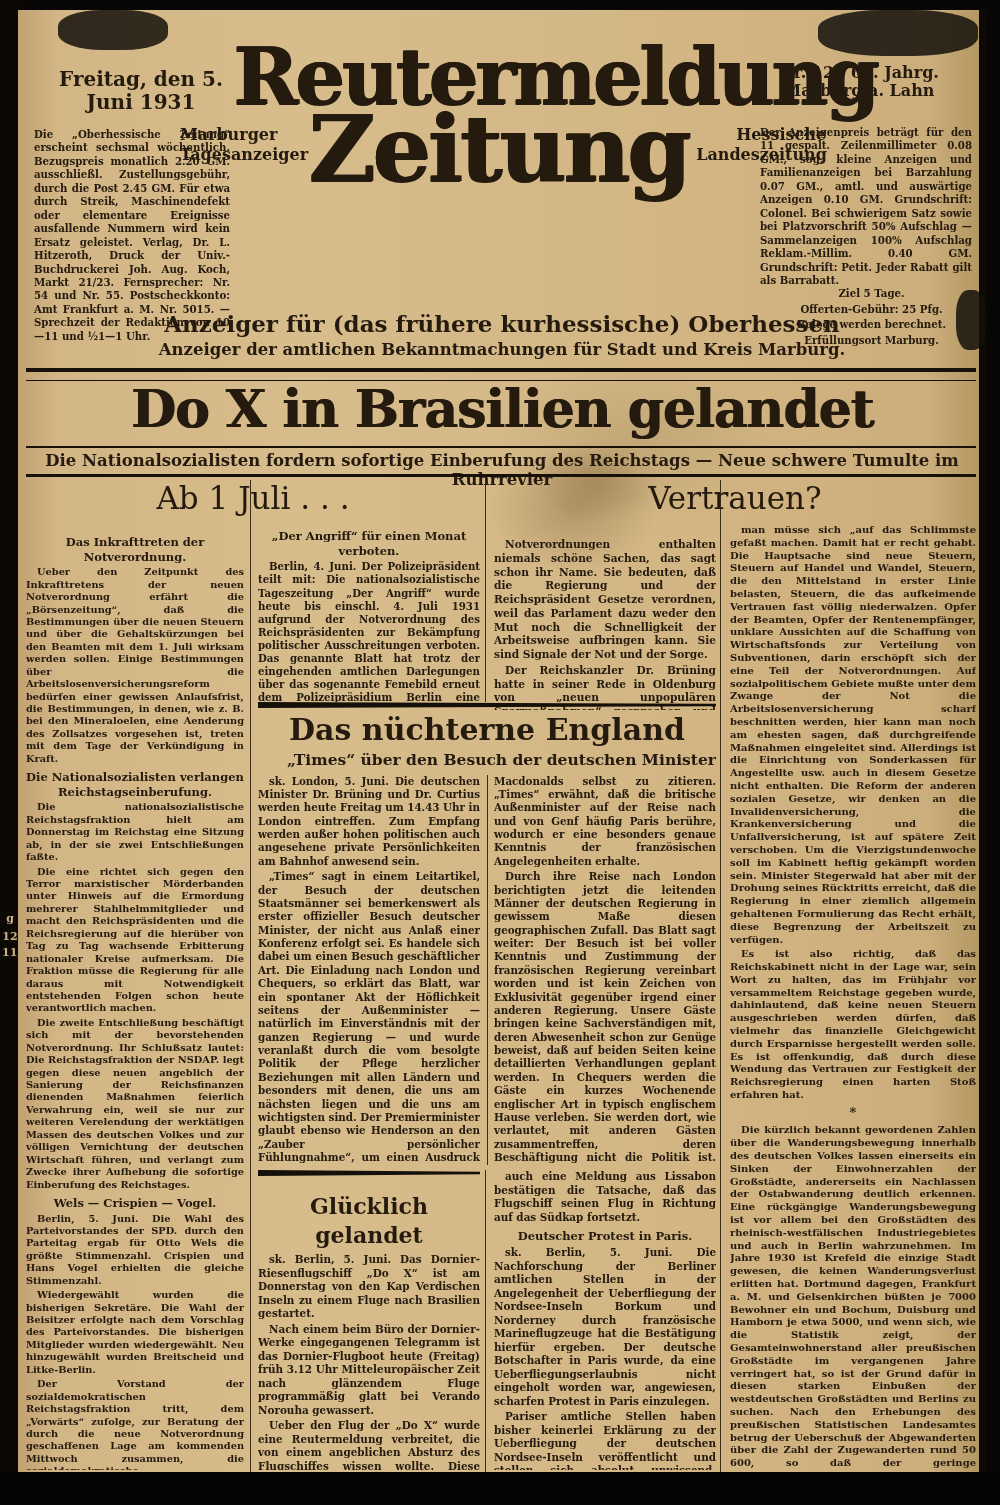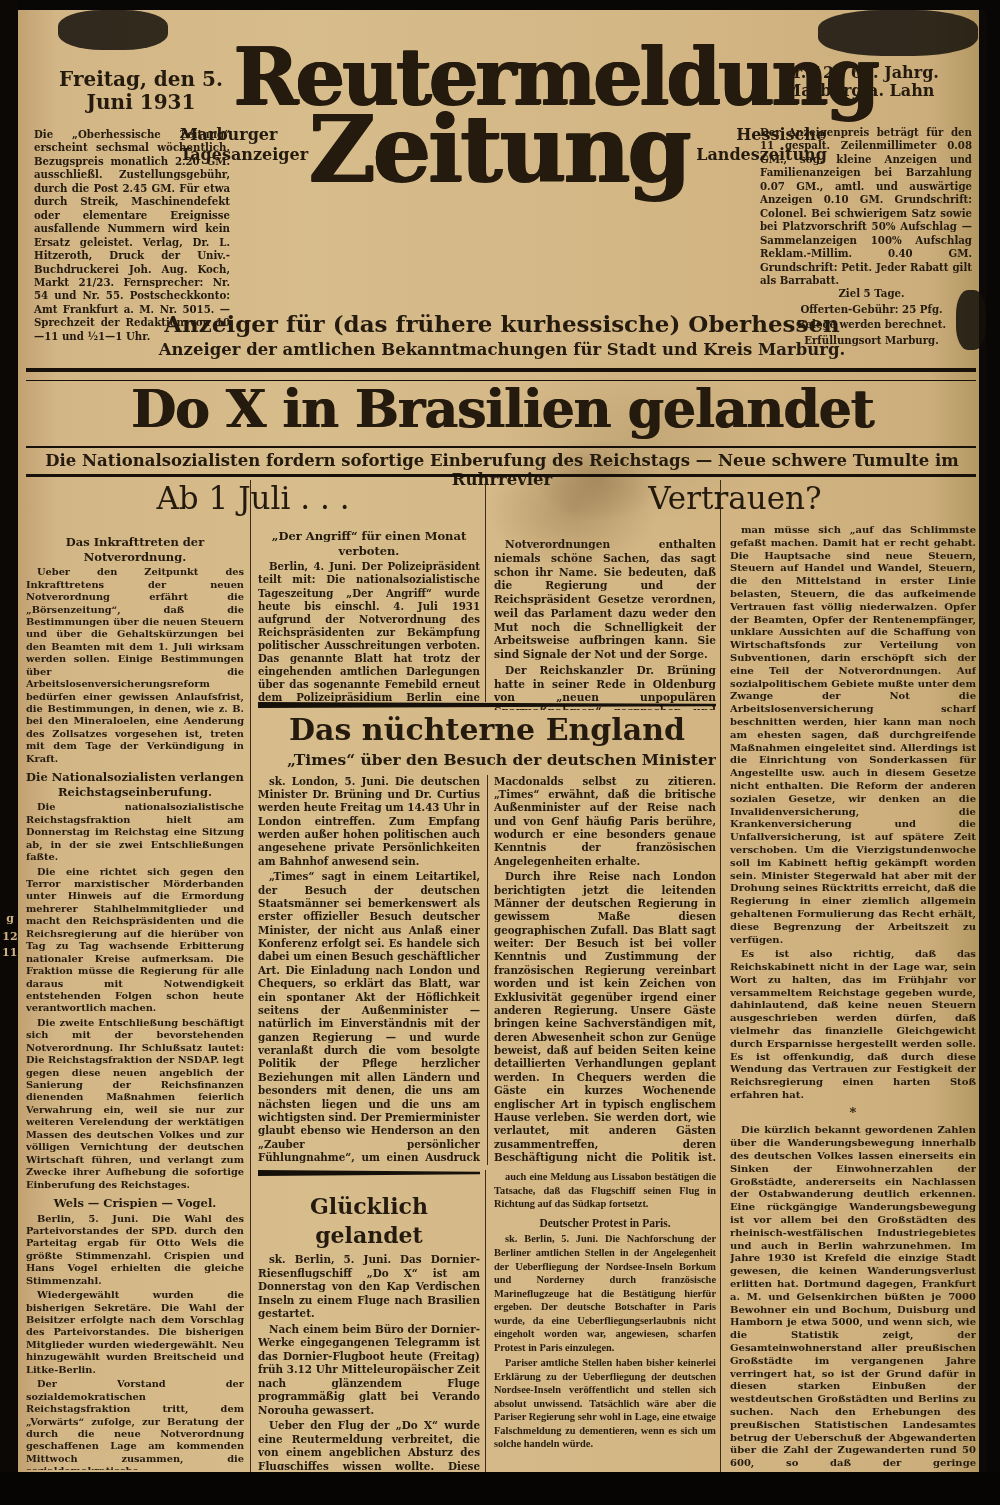--- a/index.html
+++ b/index.html
@@ -56,21 +56,21 @@
   .c4{left:704px;top:44px;width:246px;height:946px;font-size:10px;line-height:1.28;font-weight:600;}
   .star-sep{text-align:center;font-weight:700;font-size:13px;margin:3px 0;text-indent:0;}
 
   .england{position:absolute;left:232px;top:222px;width:458px;height:468px;overflow:hidden;}
   .wedge{height:6px;background:#15100a;clip-path:polygon(0 0,100% 30%,100% 70%,0 100%);margin-bottom:6px;}
   .eng-head{text-align:center;font-weight:700;font-size:30px;line-height:1.05;}
   .eng-sub{text-align:right;font-weight:700;font-size:15.5px;margin:4px 0 6px 0;}
   .eng-body{column-count:2;column-gap:14px;column-rule:1px solid #3b2c18;height:390px;overflow:hidden;
             font-size:10.3px;line-height:1.3;font-weight:600;text-align:justify;}
   .c2bot{left:232px;top:690px;width:222px;height:300px;font-size:10.4px;line-height:1.3;font-weight:600;}
-  .c3bot{left:468px;top:690px;width:222px;height:300px;font-size:10.4px;line-height:1.3;font-weight:600;font-family:Liberation Serif, serif;}
+  .c3bot{left:468px;top:690px;width:222px;height:300px;font-size:10.4px;line-height:1.3;font-weight:600;}
   .mid-head{font-weight:700;font-size:22px;text-align:center;margin:16px 0 4px 0;}
   .bottom-bar{position:absolute;left:0;top:1472px;width:1000px;height:33px;background:#070503;}
   .left-bar{position:absolute;left:0;top:0;width:18px;height:1505px;background:#0b0806;}
 </style>
 </head>
 <body>
 
 <div class="left-bar"></div>
 <div class="noise" style="top:912px;">g</div>
 <div class="noise" style="top:930px;">12</div>

